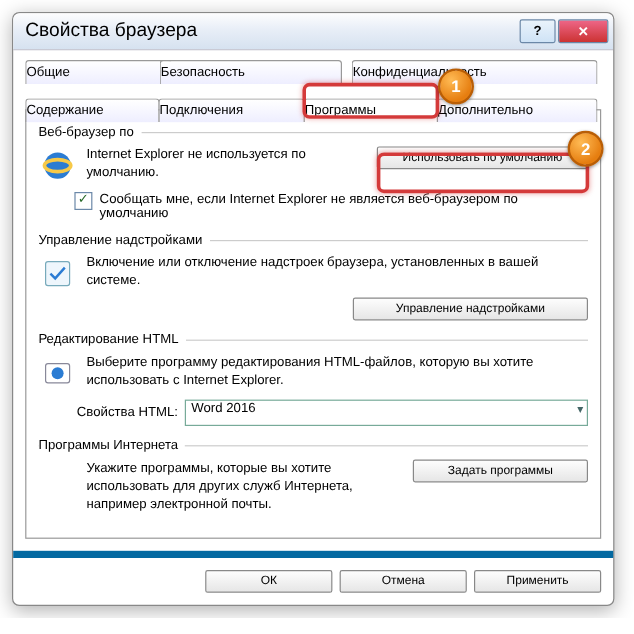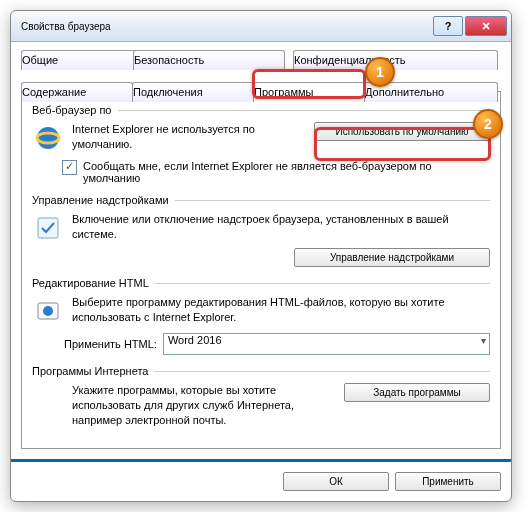--- a/index.html
+++ b/index.html
@@ -1,18 +1,18 @@
 <!DOCTYPE html>
 <html><head>
 <meta charset="utf-8">
 <style>
 body{margin:0;padding:10px;font-family:"Segoe UI",Tahoma,sans-serif;font-size:11px;background:#fff;color:#000}
 .dialog{width:500px;border:1px solid #888;border-radius:6px;background:#fff;box-shadow:0 4px 16px rgba(0,0,0,0.3);position:relative}
 .titlebar{height:30px;background:linear-gradient(to bottom,#fdfdfe,#e8eef7 45%,#d6e2f0);border-radius:6px 6px 0 0;border-bottom:1px solid #aab;display:flex;align-items:center;padding:0 4px 0 10px}
-.titlebar-text{flex:1;font-size:10px}
+.titlebar-text{flex:1;font-size:16px}
 .win-btn{width:28px;height:18px;margin-left:2px;border:1px solid #6b88a8;border-radius:2px;display:flex;align-items:center;justify-content:center;font-weight:bold;background:linear-gradient(to bottom,#eaf3fb,#cfe3f6)}
 .win-close{background:linear-gradient(to bottom,#e68,#c33);color:#fff;width:40px}
 .content{padding:8px 10px 10px}
 .tabs{position:relative;height:42px}
 .tab{position:absolute;height:19px;line-height:18px;border:1px solid #999;border-bottom:none;background:linear-gradient(to bottom,#fff,#eef);border-radius:3px 3px 0 0;text-align:left;font-size:11px;cursor:default}
 .tab.r1{top:0}
 .tab.r2{top:32px}
 .tab.active{background:#fff;z-index:2;font-weight:normal}
 .panel{border:1px solid #999;padding:8px 10px 10px;margin-top:-1px;background:#fff}
 .group{margin:4px 0 10px}
@@ -22,21 +22,21 @@
 .row{display:flex;align-items:flex-start;gap:8px;margin:4px 0}
 .icon{width:32px;height:32px;flex-shrink:0;display:flex;align-items:center;justify-content:center;font-size:22px}
 .txt{flex:1;line-height:1.35}
 .btn{display:inline-block;padding:3px 12px;border:1px solid #888;border-radius:2px;background:linear-gradient(to bottom,#fdfdfd,#e6e6e6);font-size:10px;min-width:80px;text-align:center}
 .btn.long{min-width:170px}
 .checkbox{display:flex;align-items:flex-start;gap:6px;margin-left:30px;margin-top:6px}
 .cb{width:13px;height:13px;border:1px solid #6b88a8;background:#fff;color:#2a6b2a;font-size:11px;line-height:11px;text-align:center;flex-shrink:0}
 .lbl-row{display:flex;align-items:center;gap:6px;margin:6px 0 0 32px}
 .select{flex:1;border:1px solid #7a9;background:#fff;height:20px;display:flex;align-items:flex-start;padding:0 4px;font-size:11px;position:relative}
 .select:after{content:"▾";position:absolute;right:3px;top:1px;color:#466;font-size:10px}
-.footer{display:flex;justify-content:flex-end;gap:6px;padding:10px;border-top:3px solid #0369a1}
+.footer{display:flex;justify-content:flex-end;gap:6px;padding:10px;border-top:6px solid #0369a1}
 .callout{position:absolute;z-index:10;border:3px solid #d43a3a;border-radius:6px;pointer-events:none;box-shadow:0 0 4px rgba(212,58,58,0.4)}
 .marker{position:absolute;z-index:20;width:26px;height:26px;border-radius:50%;background:radial-gradient(circle at 35% 30%,#ffbb55,#e67e10 70%);border:2px solid #b95e06;color:#fff;font-weight:bold;font-size:14px;display:flex;align-items:center;justify-content:center;box-shadow:0 1px 3px rgba(0,0,0,0.4)}
 </style>
 </head>
 <body>
 
 <div class="dialog">
   <div class="titlebar">
     <div class="titlebar-text">Свойства браузера</div>
     <div class="win-btn">?</div>
@@ -96,21 +96,21 @@
         <div class="row">
           <div class="icon">
             <svg width="28" height="28" viewBox="0 0 28 28">
                 <rect x="4" y="6" width="20" height="16" rx="2" fill="#fff" stroke="#889"></rect>
                 <circle cx="14" cy="14" r="5" fill="#2b7cd3"></circle>
               </svg>
           </div>
           <div class="txt">Выберите программу редактирования HTML-файлов, которую вы хотите использовать с Internet Explorer.</div>
         </div>
         <div class="lbl-row">
-          <div>Применить HTML:</div>
+          <div>Свойства HTML:</div>
           <div class="select">
               <span>Word 2016</span>
             </div>
         </div>
       </div>
 
       <div class="group">
         <div class="group-title"><span>Программы Интернета</span></div>
         <div class="row">
           <div class="icon" style="width:32px"></div>
@@ -118,20 +118,21 @@
           <div class="btn" style="min-width:120px">Задать программы</div>
         </div>
       </div>
 
     </div>
 
   </div>
 
   <div class="footer">
     <div class="btn">ОК</div>
+    <div class="btn">Отмена</div>
     <div class="btn">Применить</div>
   </div>
 
   <div class="callout" style="left:241px;top:58px;width:108px;height:24px"></div>
   <div class="marker" style="left:354px;top:46px">1</div>
 
   <div class="callout" style="left:303px;top:116px;width:171px;height:28px"></div>
   <div class="marker" style="left:462px;top:98px">2</div>
 </div>
 

